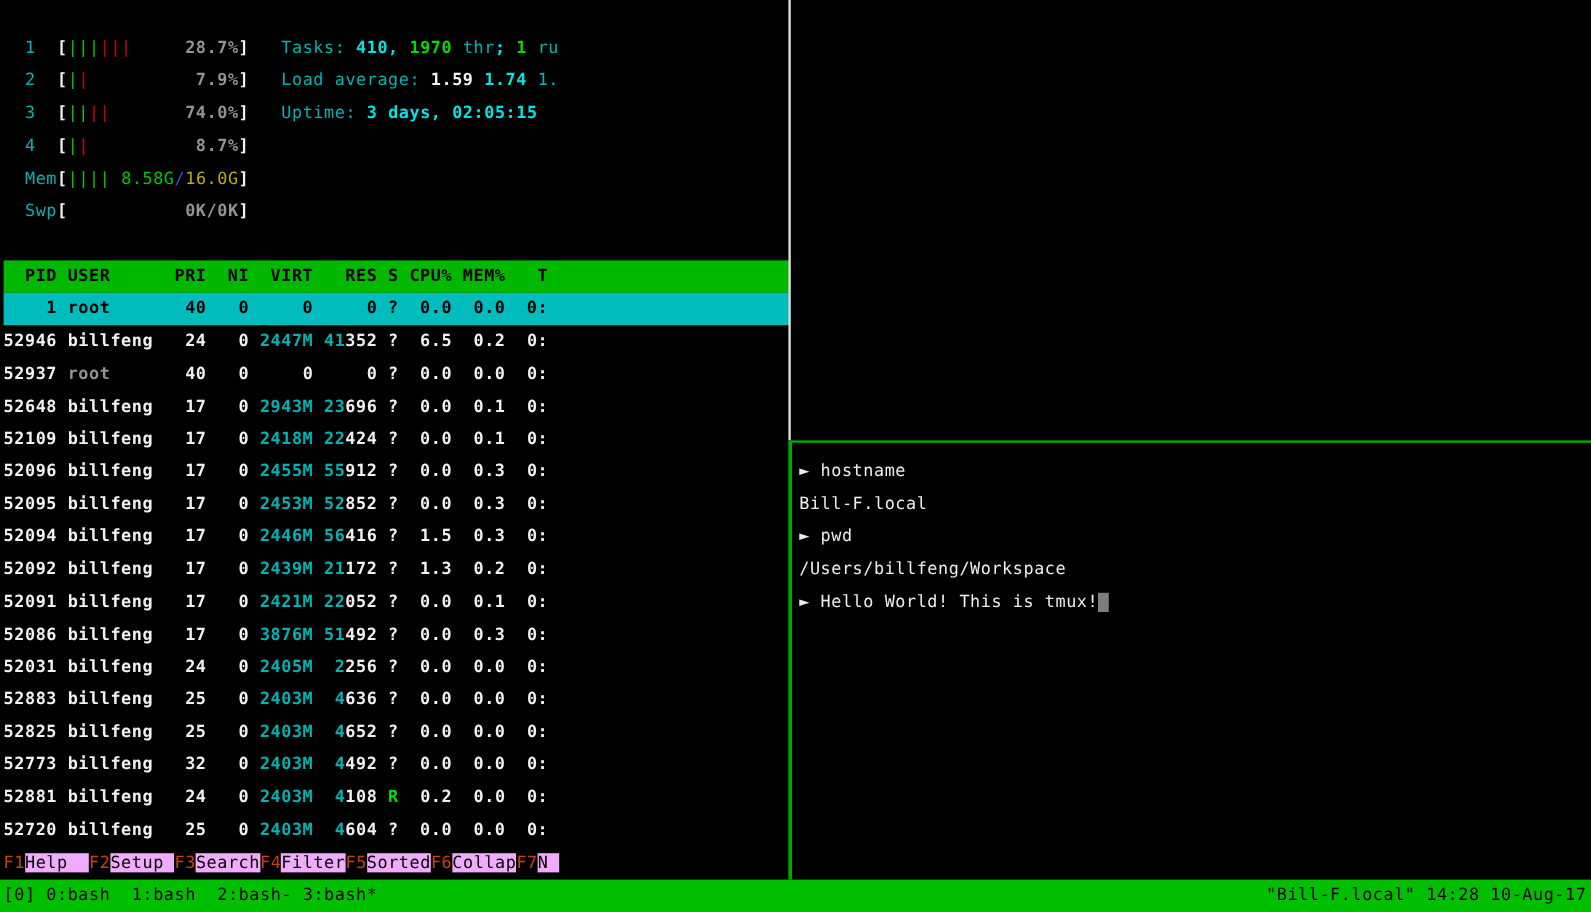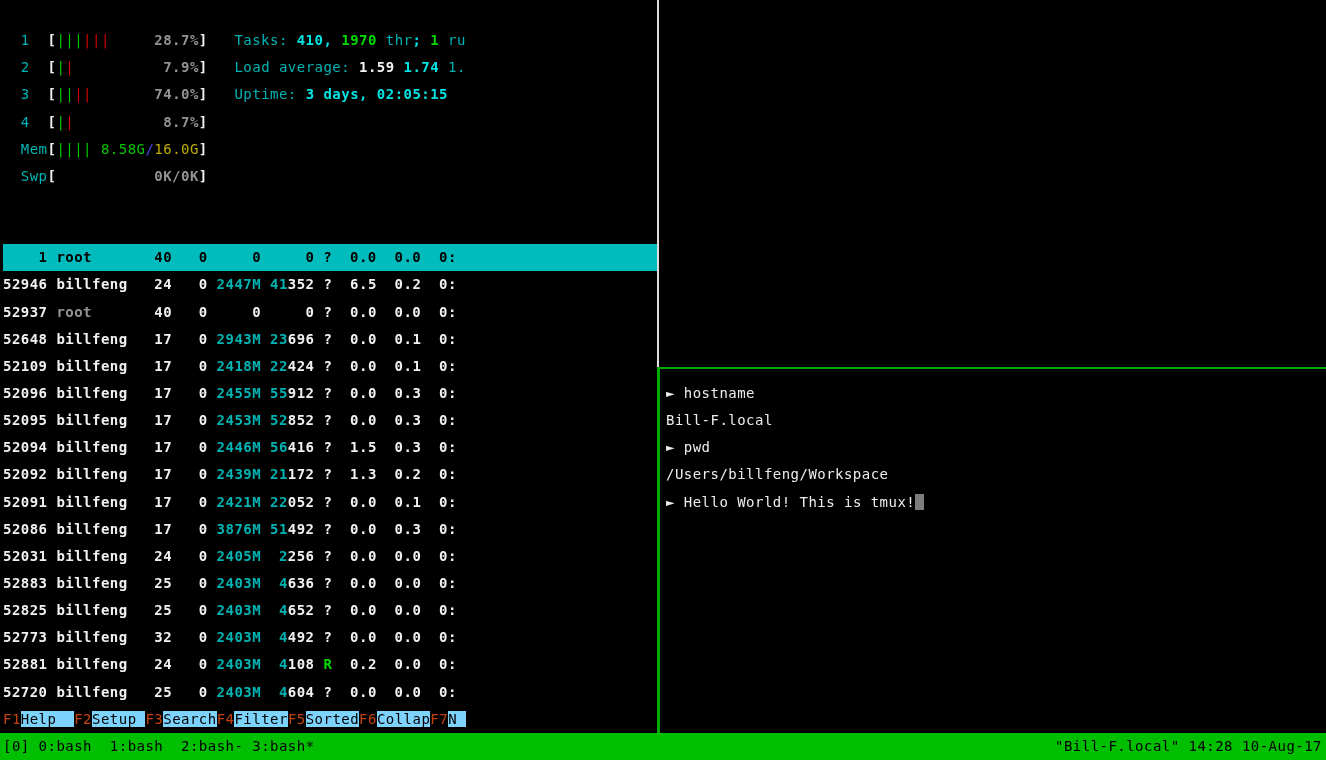--- a/index.html
+++ b/index.html
@@ -23,41 +23,42 @@
   .c-cyb{color:#00b3b3;font-weight:700;}
   .c-bcy{color:#00e4e4;font-weight:700;}
   .c-bgr{color:#00dc00;font-weight:700;}
   .c-grn{color:#00c800;}
   .c-red{color:#d40000;}
   .c-gry{color:#939393;font-weight:700;}
   .c-yel{color:#beae00;}
   .c-blu{color:#4747e8;}
   .c-trm{color:#ededed;}
   .c-fk{color:#c2410c;font-weight:400;}
-  .c-fl{color:#000;background:#7dd3fc;}
+  .c-fl{color:#000;background:#f0abfc;}
   .c-cur{background:#7d7d7d;}
   #vborder-top{position:absolute;left:657px;top:0;width:2px;height:367px;background:#dcdcdc;}
   #vborder-bottom{position:absolute;left:657px;top:367px;width:3px;height:366px;background:#00ab00;}
   #hborder{position:absolute;left:660px;top:367px;width:666px;height:2px;background:#00ab00;}
   #status-bar{position:absolute;left:0;top:733px;width:1326px;height:27px;background:#00bf00;color:#000;}
   #status-left{position:absolute;left:3px;top:0;height:27.143px;white-space:pre;color:#000;}
   #status-left span{white-space:pre;}
   #status-right{position:absolute;right:4px;top:0;height:27.143px;white-space:pre;color:#000;}
 </style>
 </head>
 <body>
 
 <div id="screen">
   <div id="htop-pane" class="pane">
       <div class="tline" style="top: 27.143px; left: 3px;"><span class="c-cy">  1  </span><span class="c-wb">[</span><span class="c-grn">|||</span><span class="c-red">|||</span><span>     </span><span class="c-gry">28.7%</span><span class="c-wb">]</span><span>   </span><span class="c-cy">Tasks: </span><span class="c-bcy">410,</span><span> </span><span class="c-bgr">1970</span><span class="c-cy"> thr</span><span class="c-bcy">; </span><span class="c-bgr">1</span><span class="c-cy"> ru</span></div>
       <div class="tline" style="top: 54.286px; left: 3px;"><span class="c-cy">  2  </span><span class="c-wb">[</span><span class="c-grn">|</span><span class="c-red">|</span><span>          </span><span class="c-gry">7.9%</span><span class="c-wb">]</span><span>   </span><span class="c-cy">Load average: </span><span class="c-wb">1.59</span><span> </span><span class="c-bcy">1.74</span><span> </span><span class="c-cy">1.</span></div>
       <div class="tline" style="top: 81.429px; left: 3px;"><span class="c-cy">  3  </span><span class="c-wb">[</span><span class="c-grn">||</span><span class="c-red">||</span><span>       </span><span class="c-gry">74.0%</span><span class="c-wb">]</span><span>   </span><span class="c-cy">Uptime: </span><span class="c-bcy">3 days, 02:05:15</span></div>
       <div class="tline" style="top: 108.572px; left: 3px;"><span class="c-cy">  4  </span><span class="c-wb">[</span><span class="c-grn">|</span><span class="c-red">|</span><span>          </span><span class="c-gry">8.7%</span><span class="c-wb">]</span></div>
       <div class="tline" style="top: 135.715px; left: 3px;"><span>  </span><span class="c-cy">Mem</span><span class="c-wb">[</span><span class="c-grn">||||</span><span> </span><span class="c-grn">8.58G</span><span class="c-blu">/</span><span class="c-yel">16.0G</span><span class="c-wb">]</span></div>
       <div class="tline" style="top: 162.858px; left: 3px;"><span>  </span><span class="c-cy">Swp</span><span class="c-wb">[</span><span>           </span><span class="c-gry">0K/0K</span><span class="c-wb">]</span></div>
+      <div class="tline hdr" style="top: 217.144px; left: 3px;"><span>  PID USER      PRI  NI  VIRT   RES S CPU% MEM%   T</span></div>
       <div class="tline sel" style="top: 244.287px; left: 3px;"><span>    1 root       40   0     0     0 ?  0.0  0.0  0:</span></div>
       <div class="tline prow" style="top: 271.43px; left: 3px;"><span class="c-wb">52946 billfeng   24   0 </span><span class="c-cyb">2447M</span><span> </span><span class="c-cyb">41</span><span class="c-wb">352 ?  6.5  0.2  0:</span></div>
       <div class="tline prow" style="top: 298.573px; left: 3px;"><span class="c-wb">52937 </span><span class="c-gry">root</span><span class="c-wb">       40   0     0     0 ?  0.0  0.0  0:</span></div>
       <div class="tline prow" style="top: 325.716px; left: 3px;"><span class="c-wb">52648 billfeng   17   0 </span><span class="c-cyb">2943M</span><span> </span><span class="c-cyb">23</span><span class="c-wb">696 ?  0.0  0.1  0:</span></div>
       <div class="tline prow" style="top: 352.859px; left: 3px;"><span class="c-wb">52109 billfeng   17   0 </span><span class="c-cyb">2418M</span><span> </span><span class="c-cyb">22</span><span class="c-wb">424 ?  0.0  0.1  0:</span></div>
       <div class="tline prow" style="top: 380.002px; left: 3px;"><span class="c-wb">52096 billfeng   17   0 </span><span class="c-cyb">2455M</span><span> </span><span class="c-cyb">55</span><span class="c-wb">912 ?  0.0  0.3  0:</span></div>
       <div class="tline prow" style="top: 407.145px; left: 3px;"><span class="c-wb">52095 billfeng   17   0 </span><span class="c-cyb">2453M</span><span> </span><span class="c-cyb">52</span><span class="c-wb">852 ?  0.0  0.3  0:</span></div>
       <div class="tline prow" style="top: 434.288px; left: 3px;"><span class="c-wb">52094 billfeng   17   0 </span><span class="c-cyb">2446M</span><span> </span><span class="c-cyb">56</span><span class="c-wb">416 ?  1.5  0.3  0:</span></div>
       <div class="tline prow" style="top: 461.431px; left: 3px;"><span class="c-wb">52092 billfeng   17   0 </span><span class="c-cyb">2439M</span><span> </span><span class="c-cyb">21</span><span class="c-wb">172 ?  1.3  0.2  0:</span></div>
       <div class="tline prow" style="top: 488.574px; left: 3px;"><span class="c-wb">52091 billfeng   17   0 </span><span class="c-cyb">2421M</span><span> </span><span class="c-cyb">22</span><span class="c-wb">052 ?  0.0  0.1  0:</span></div>

